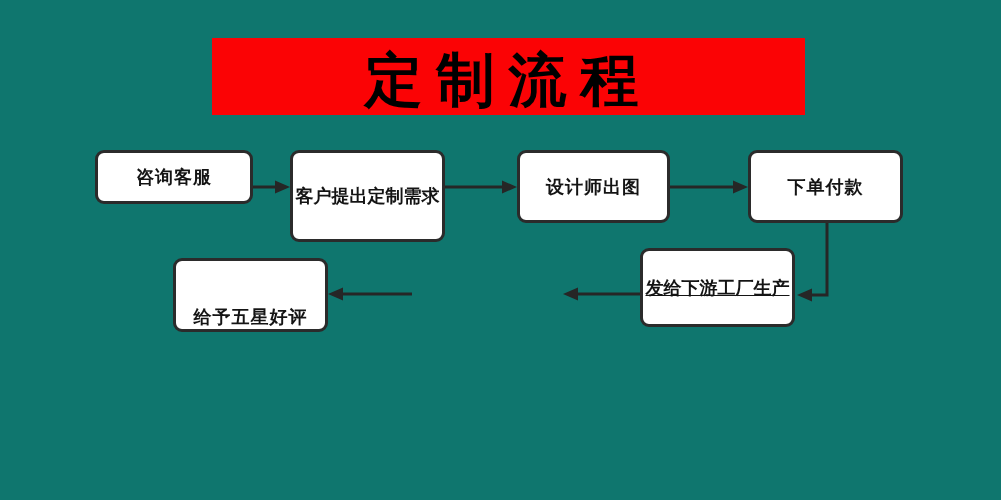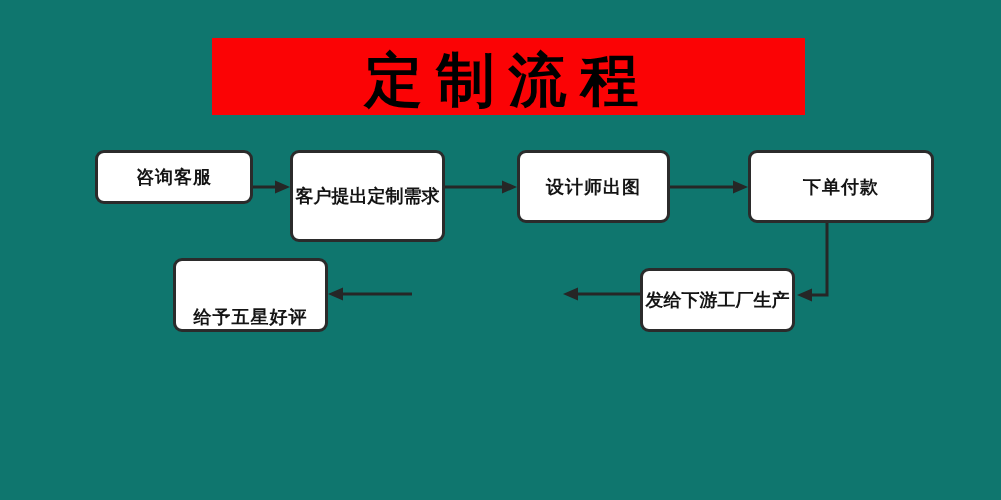--- a/index.html
+++ b/index.html
@@ -50,23 +50,23 @@
     font-size: 18px;
     font-weight: 700;
     color: #141414;
     white-space: nowrap;
     letter-spacing: 1px;
   }
   
   #node-0 { left: 62px;  top: 150px; width: 158px; height: 54px; margin-left: 33px; }
   #node-1 { left: 290px; top: 150px; width: 155px; height: 92px; letter-spacing: 0; }
   #node-2 { left: 517px; top: 150px; width: 153px; height: 73px; }
-  #node-3 { left: 748px; top: 150px; width: 186px; height: 73px; text-align: right; }
+  #node-3 { left: 748px; top: 150px; width: 155px; height: 73px; text-align: right; }
   
-  #node-4 { left: 640px; top: 268px; width: 155px; height: 64px; letter-spacing: 0; }
+  #node-4 { left: 640px; top: 248px; width: 155px; height: 79px; letter-spacing: 0; text-decoration: underline; }
   #node-5 { left: 412px; top: 258px; width: 151px; height: 74px; }
   #node-6 { left: 173px; top: 258px; width: 155px; height: 74px; align-items: flex-end; }
   
   #arrow-layer {
     position: absolute;
     left: 0; top: 0;
     width: 1001px;
     height: 500px;
     pointer-events: none;
   }

